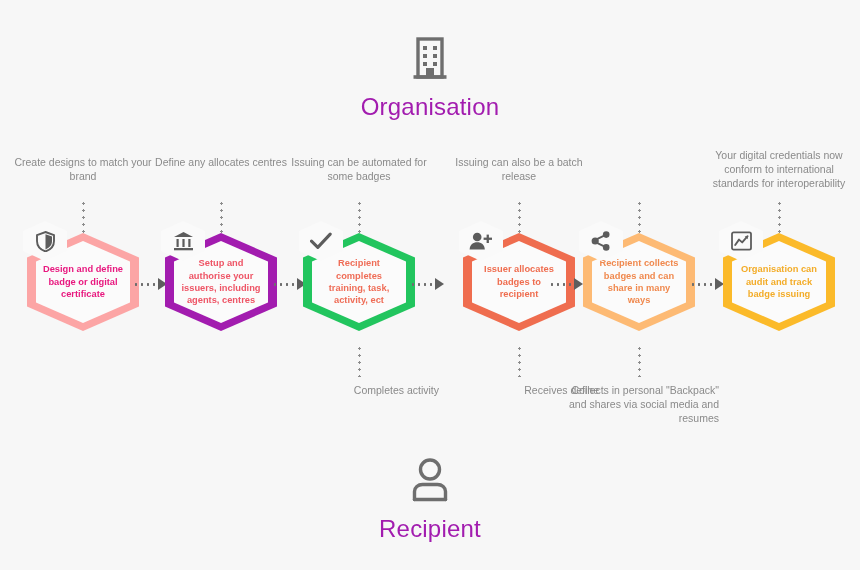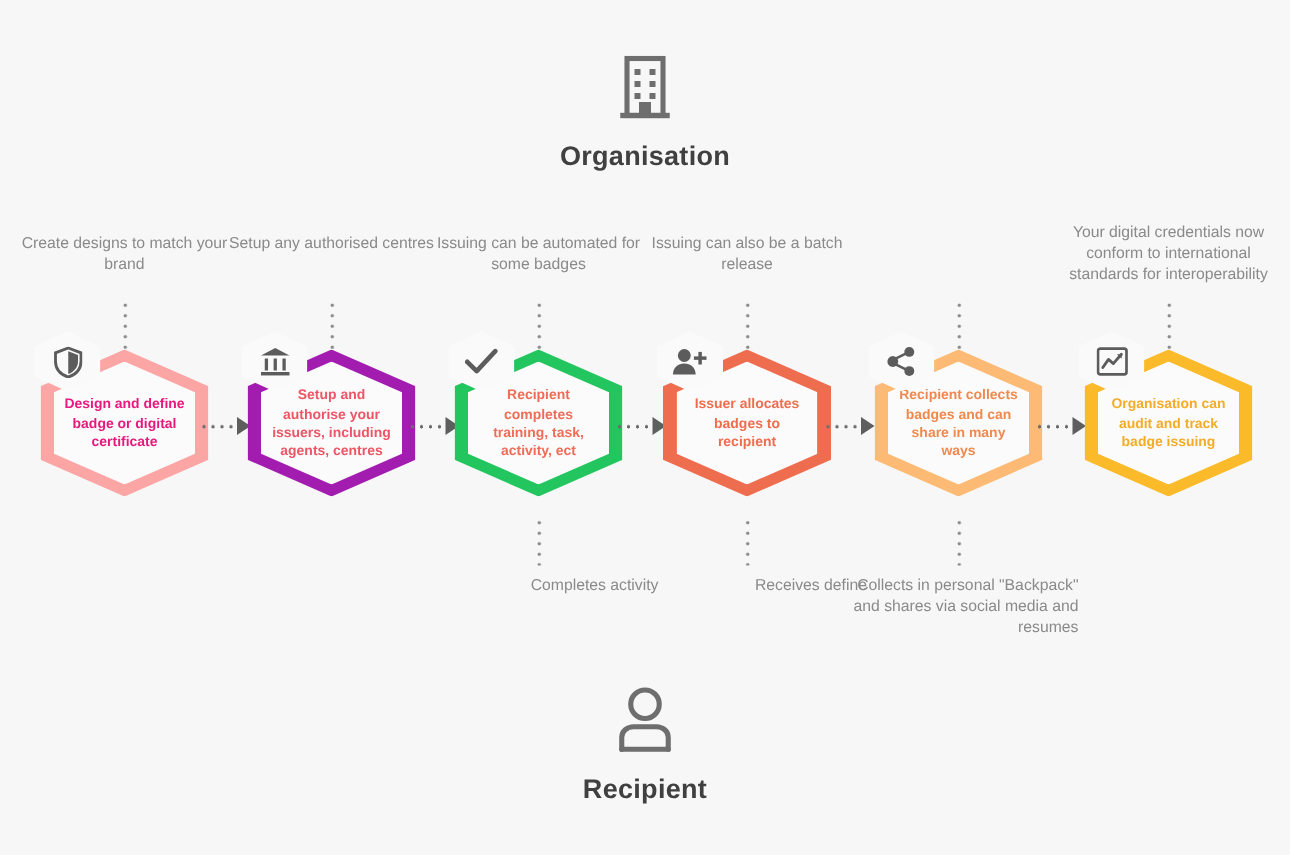--- a/index.html
+++ b/index.html
@@ -11,21 +11,21 @@
     overflow:hidden;
     -webkit-font-smoothing:antialiased;
   }
   .canvas{position:absolute;left:0;top:0;width:860px;height:570px;}
 
   
   .actor{position:absolute;left:0;width:860px;text-align:center;}
   .actor .ico{display:block;margin:0 auto;color:#6e6e6e;}
   .actor .lbl{
     display:block;margin-top:9px;
-    font-size:18px;font-weight:bold;color:#404040;letter-spacing:.2px;
+    font-size:24px;font-weight:normal;color:#a21caf;letter-spacing:.2px;
   }
   #actor-org{top:36px;}
   #actor-rec{top:458px;}
 
   
   .steps{position:absolute;left:0;top:0;width:760px;height:570px;}
   .step{position:absolute;top:0;width:150px;height:570px;}
 
   
   .cap-top{
@@ -131,21 +131,21 @@
         </div>
       </div>
     </div>
 
     <div class="arrow" style="left:133px">
       <span class="dots"></span>
       <span class="head"></span>
     </div>
 
     <div class="step" style="left:146px">
-      <div class="cap-top">Setup any authorised centres</div>
+      <div class="cap-top">Define any allocates centres</div>
       <div class="vdots up"></div>
       <div class="hex-wrap">
         <div class="hex" style="background:#a21caf">
           <div class="hex-in">
             <div class="hex-txt" style="color:#ee5566">Setup and authorise your issuers, including agents, centres</div>
           </div>
         </div>
         <div class="badge">
           <svg width="21" height="20" viewBox="0 0 21 20" xmlns="http://www.w3.org/2000/svg">
             <path d="M10.5 1 L20 6 H1 Z" fill="#5c5c5c"></path>
@@ -180,21 +180,21 @@
       </div>
       <div class="vdots down"></div>
       <div class="cap-bot">Completes activity</div>
     </div>
 
     <div class="arrow" style="left:410px">
       <span class="dots"></span>
       <span class="head"></span>
     </div>
 
-    <div class="step" style="left:423px">
+    <div class="step" style="left:444px">
       <div class="cap-top">Issuing can also be a batch release</div>
       <div class="vdots up"></div>
       <div class="hex-wrap">
         <div class="hex" style="background:#ef6d4f">
           <div class="hex-in">
             <div class="hex-txt" style="color:#ef6d4f">Issuer allocates badges to recipient</div>
           </div>
         </div>
         <div class="badge">
           <svg width="24" height="19" viewBox="0 0 24 19" xmlns="http://www.w3.org/2000/svg">

